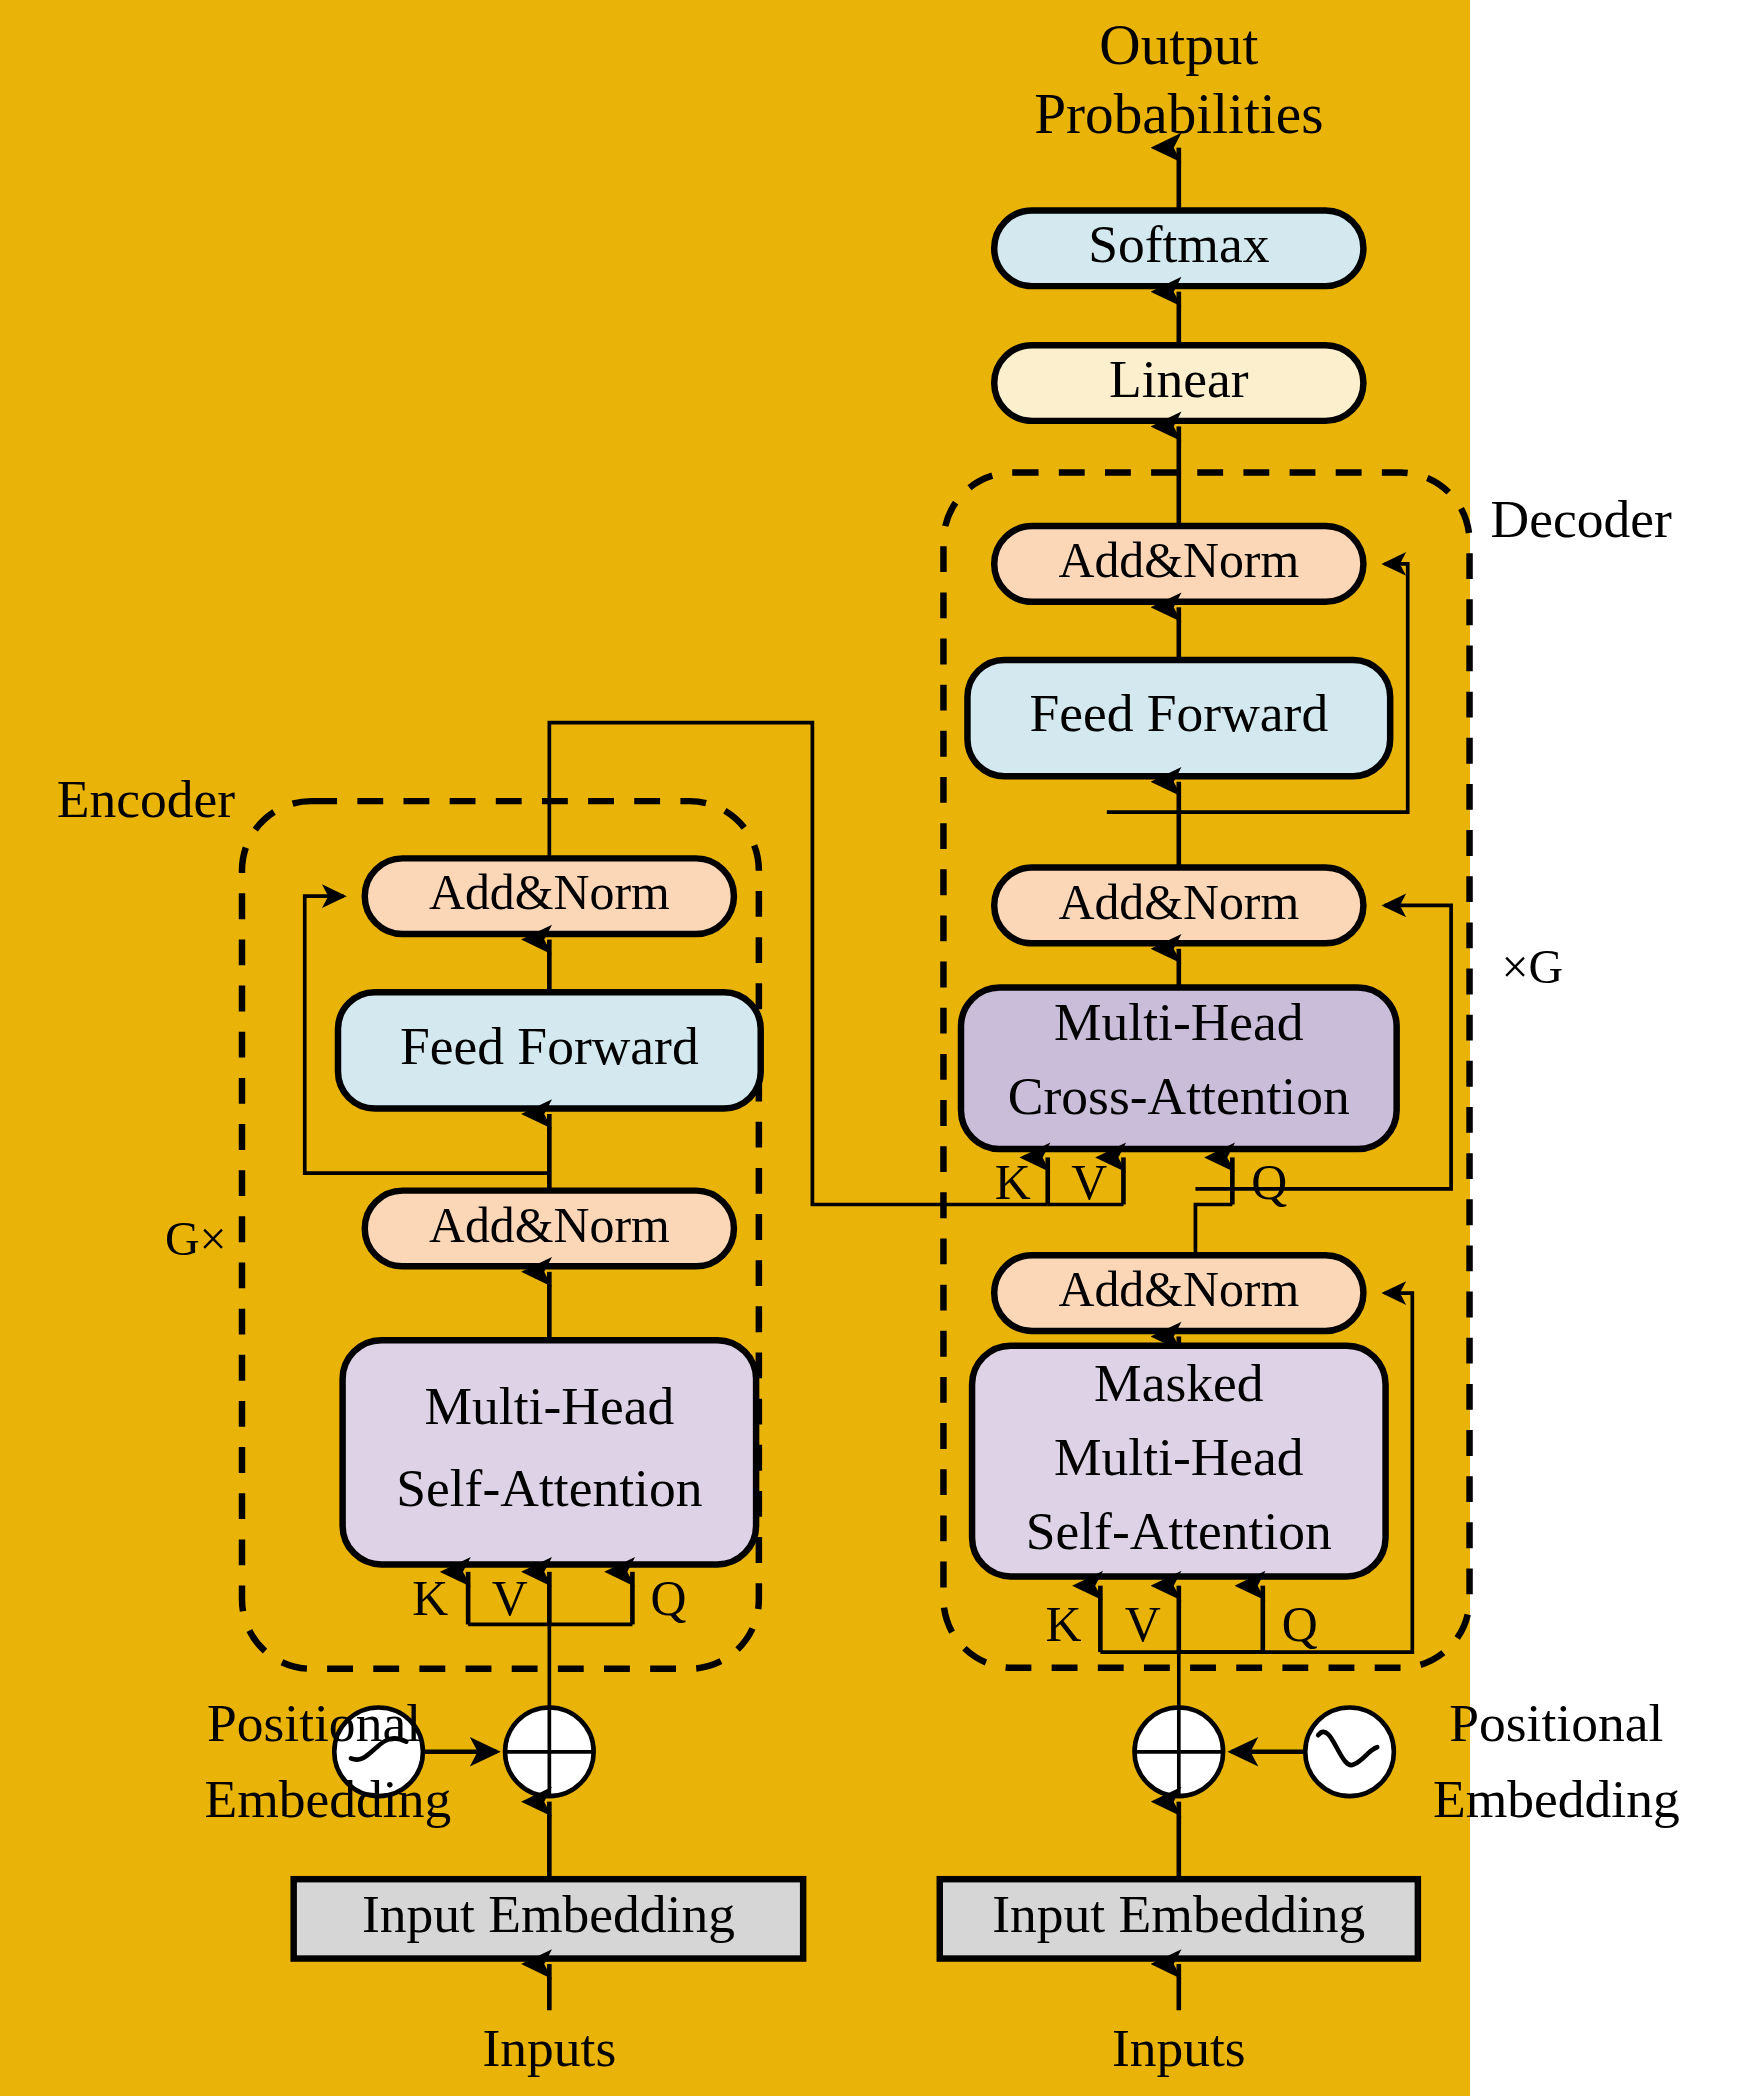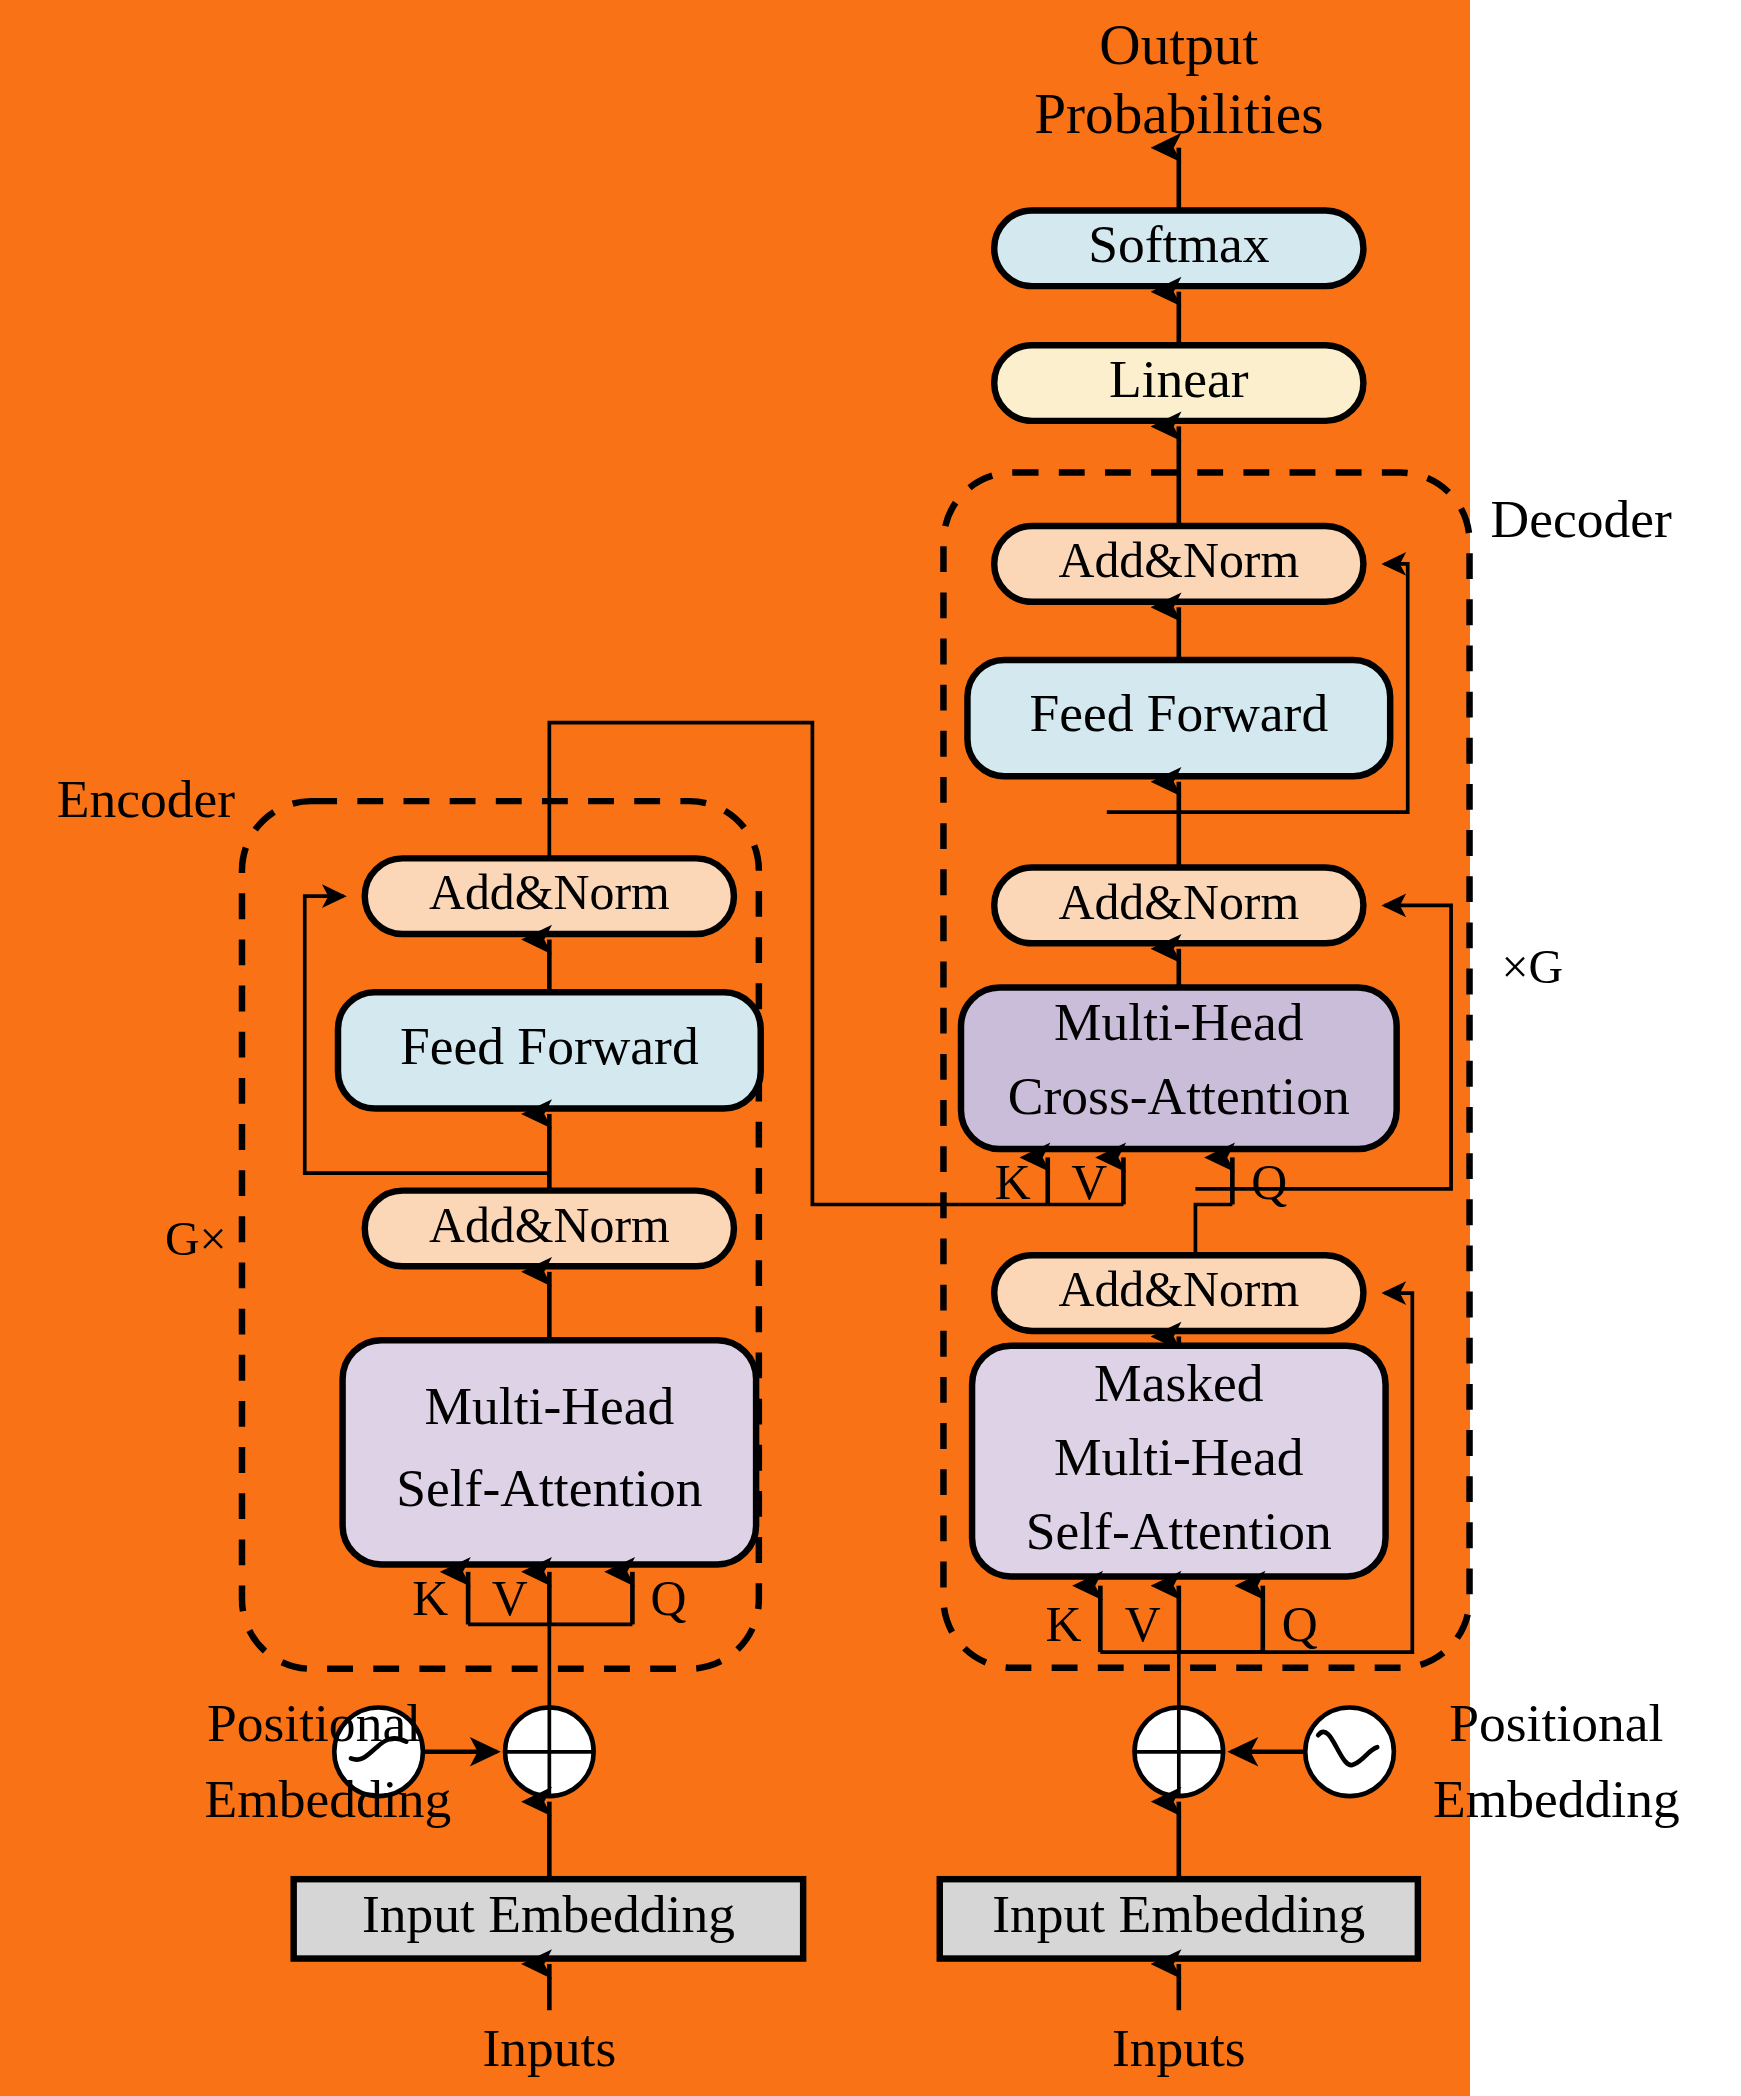--- a/index.html
+++ b/index.html
@@ -10,21 +10,21 @@
   body {
     width: 1742px;
     height: 2097px;
     font-family: "Liberation Serif", "DejaVu Serif", serif;
     overflow: hidden;
   }
   #diagram-root {
     position: relative;
     width: 1470px;
     height: 2097px;
-    background: #f97316;
+    background: #eab308;
     text-align: center;
   }
   svg.diagram {
     display: block;
     width: 1742px;
     height: 2097px;
   }
   .box-label, .plain-label {
     font-family: "Liberation Serif", "DejaVu Serif", serif;
     fill: #000000;

